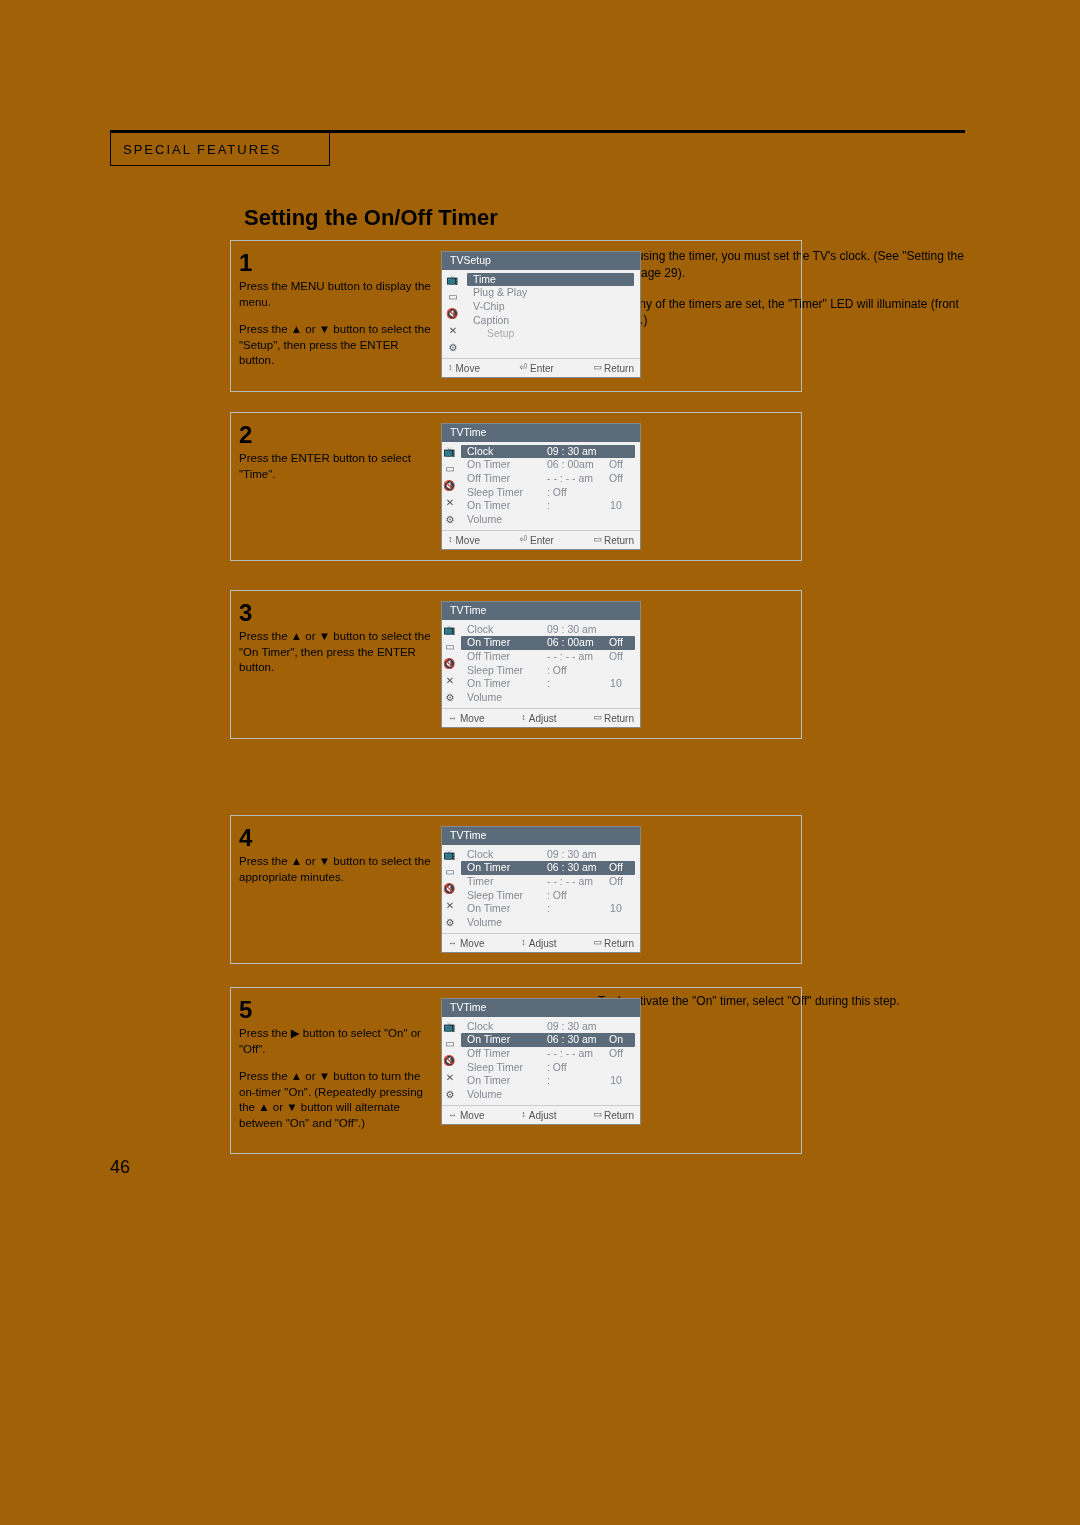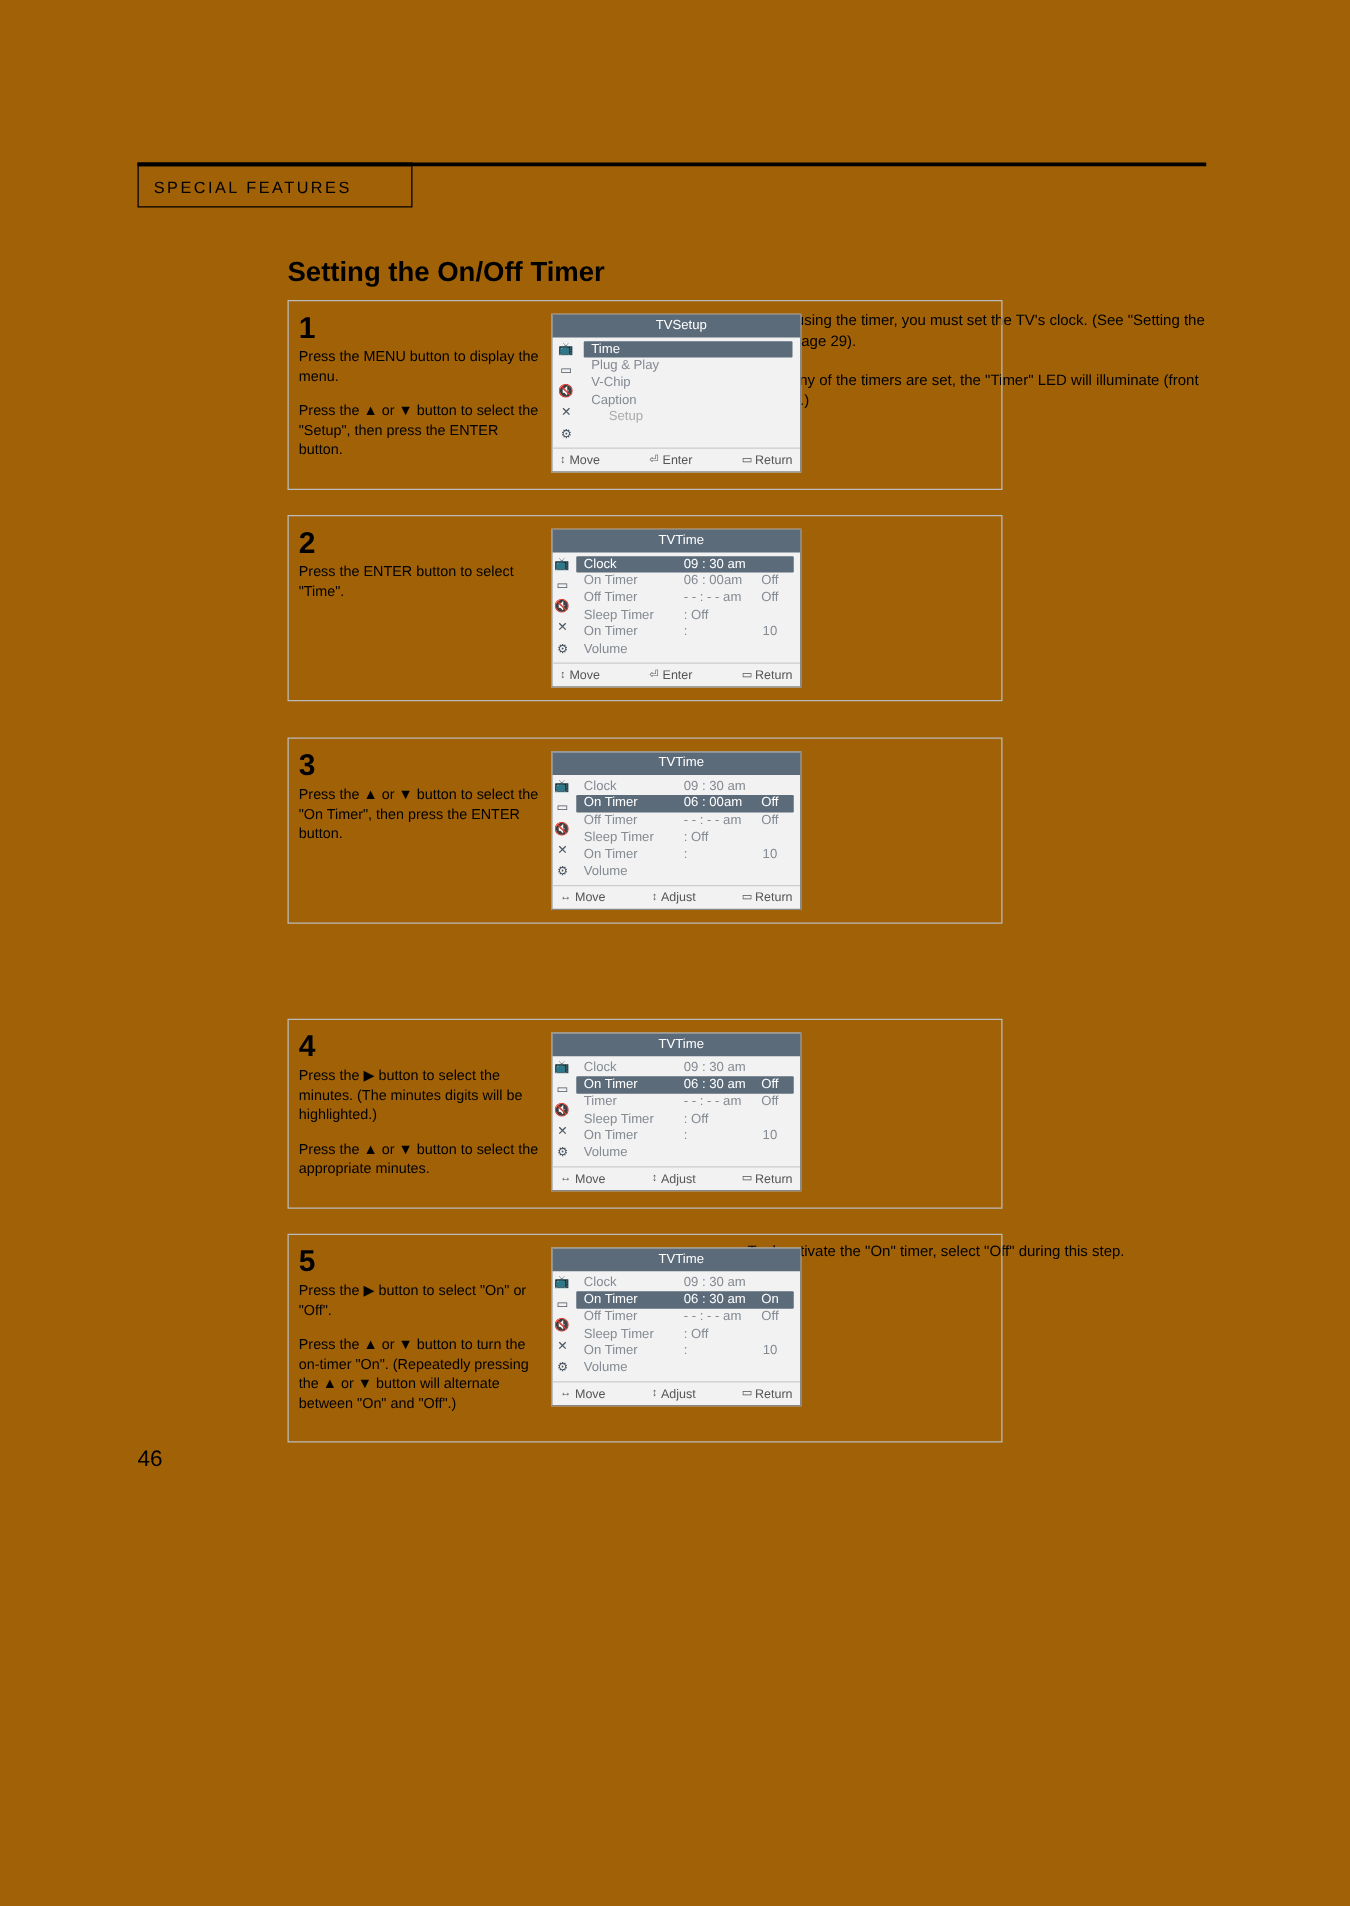--- a/index.html
+++ b/index.html
@@ -34,21 +34,21 @@
     display: flex;
     align-items: center;
     padding-left: 12px;
     font-size: 13px;
     letter-spacing: 2px;
     font-variant: small-caps;
     box-sizing: border-box;
   }
   .title {
     position: absolute;
-    left: 230px;
+    left: 244px;
     top: 205px;
     font-size: 22px;
     font-weight: bold;
   }
   .step {
     position: absolute;
     left: 230px;
     width: 570px;
     border: 1px solid #bbb;
   }
@@ -71,21 +71,21 @@
   .osd-wrap { padding: 10px 10px 10px 0; }
   .osd {
     width: 198px;
     border: 1px solid #888;
     background: #f2f2f2;
     font-size: 10.5px;
     line-height: 1.3;
   }
   .osd-top {
     display: flex;
-    justify-content: center;
+    justify-content: flex-start;
     background: #5c6b7a;
     color: #fff;
     padding: 2px 0 2px 8px;
   }
   .osd-body { display: flex; }
   .osd-icons {
     width: 22px;
     display: flex;
     flex-direction: column;
     align-items: center;
@@ -329,21 +329,20 @@
     </div>
   </div>
         </div>
     </div>
   </div>
 
   <div class="step" style="top:815px;">
     <div class="step-inner">
       <div class="step-text">
         <div class="step-num">4</div>
-        <p>Press the ▶ button to select the minutes. (The minutes digits will be highlighted.)</p>
         <p>Press the ▲ or ▼ button to select the appropriate minutes.</p>
       </div>
       <div class="osd-wrap">
           <div class="osd">
     <div class="osd-top">
       <span>TV</span>
       <span>Time</span>
     </div>
     <div class="osd-body">
       <div class="osd-icons">

